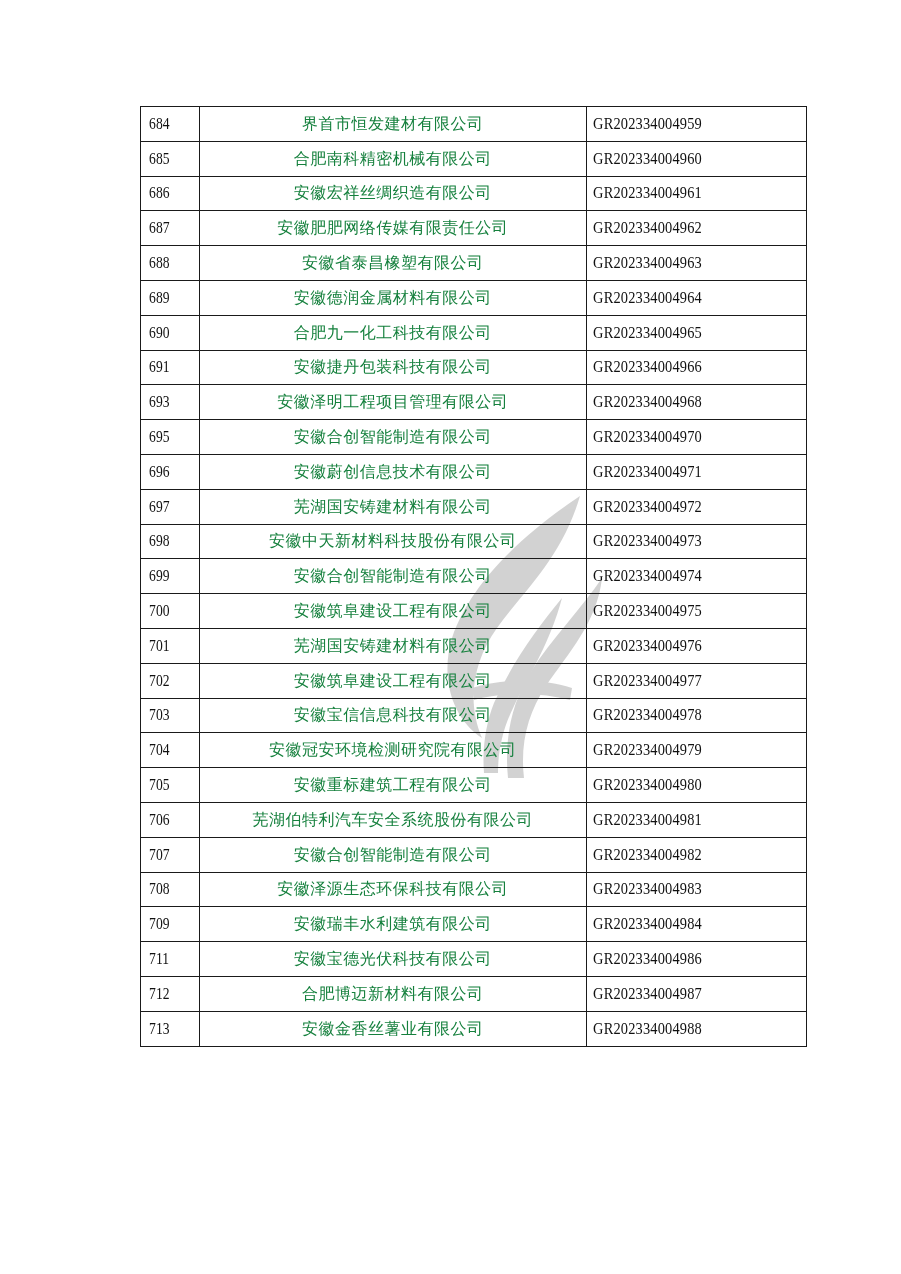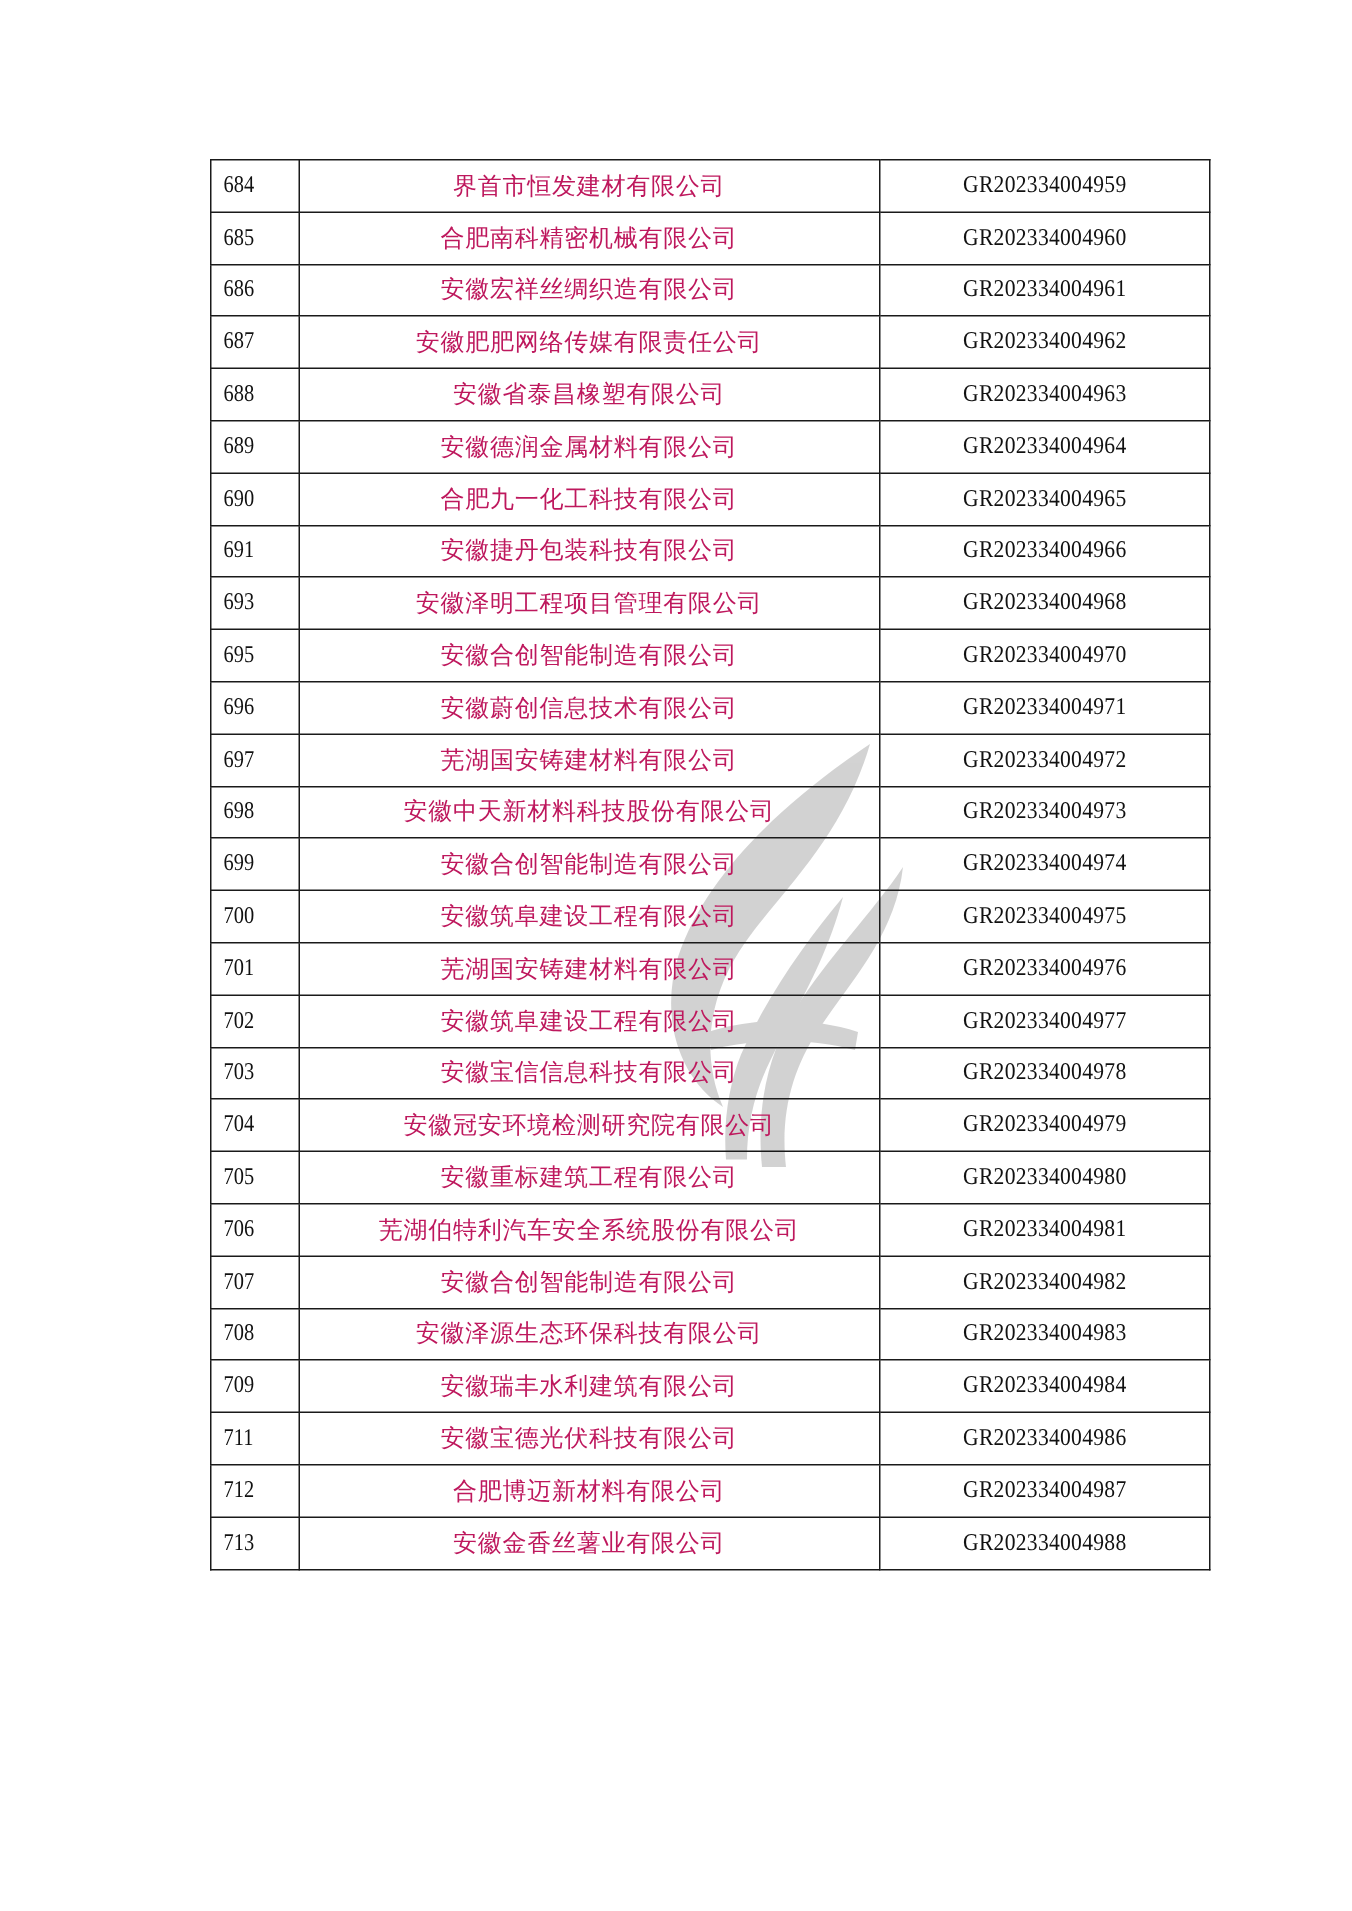--- a/index.html
+++ b/index.html
@@ -57,25 +57,24 @@
       font-size: 17px;
       transform: scaleX(0.85);
       transform-origin: left center;
     }
     td.col-name {
       width: 394px;
       text-align: center;
       font-family: "DejaVu Sans", "Liberation Sans", sans-serif;
       font-size: 16.5px;
       letter-spacing: 0.5px;
-      color: #be185d;
+      color: #15803d;
     }
     td.col-code {
       width: 221px;
-      text-align: center;
       font-family: "Liberation Serif", "DejaVu Serif", serif;
       font-size: 17px;
       letter-spacing: 0.2px;
       text-decoration: underline;
     }
     .no-inner { display: inline-block; }
     .code-inner {
       display: inline-block;
       transform: scaleX(0.9);
     }

